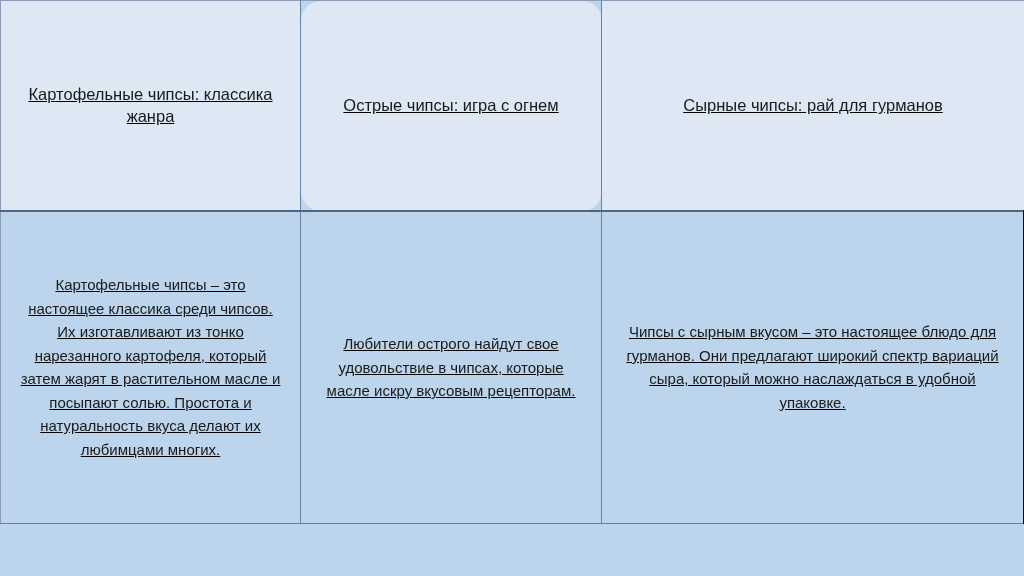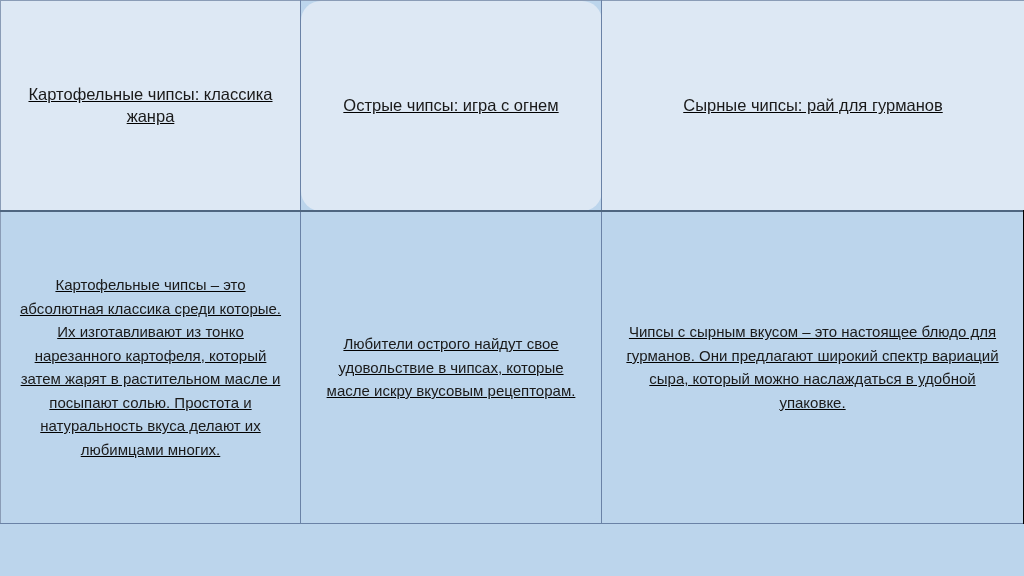--- a/index.html
+++ b/index.html
@@ -71,21 +71,21 @@
       </td>
       <td class="col-2">
         <span class="cell-text">Острые чипсы: игра с огнем</span>
       </td>
       <td class="col-3">
         <span class="cell-text">Сырные чипсы: рай для гурманов</span>
       </td>
     </tr>
     <tr class="body-row">
       <td class="col-1">
-        <span class="cell-text body-1">Картофельные чипсы – это абсолютная классика среди которые. Их изготавливают из тонко нарезанного картофеля, который затем жарят в растительном масле и посыпают солью. Простота и натуральность вкуса делают их любимцами многих.</span>
+        <span class="cell-text body-1">Картофельные чипсы – это настоящее классика среди чипсов. Их изготавливают из тонко нарезанного картофеля, который затем жарят в растительном масле и посыпают солью. Простота и натуральность вкуса делают их любимцами многих.</span>
       </td>
       <td class="col-2">
         <span class="cell-text body-2">Любители острого найдут свое удовольствие в чипсах, которые масле искру вкусовым рецепторам.</span>
       </td>
       <td class="col-3">
         <span class="cell-text body-3">Чипсы с сырным вкусом – это настоящее блюдо для гурманов. Они предлагают широкий спектр вариаций сыра, который можно наслаждаться в удобной упаковке.</span>
       </td>
     </tr>
   </tbody>
     </table>

